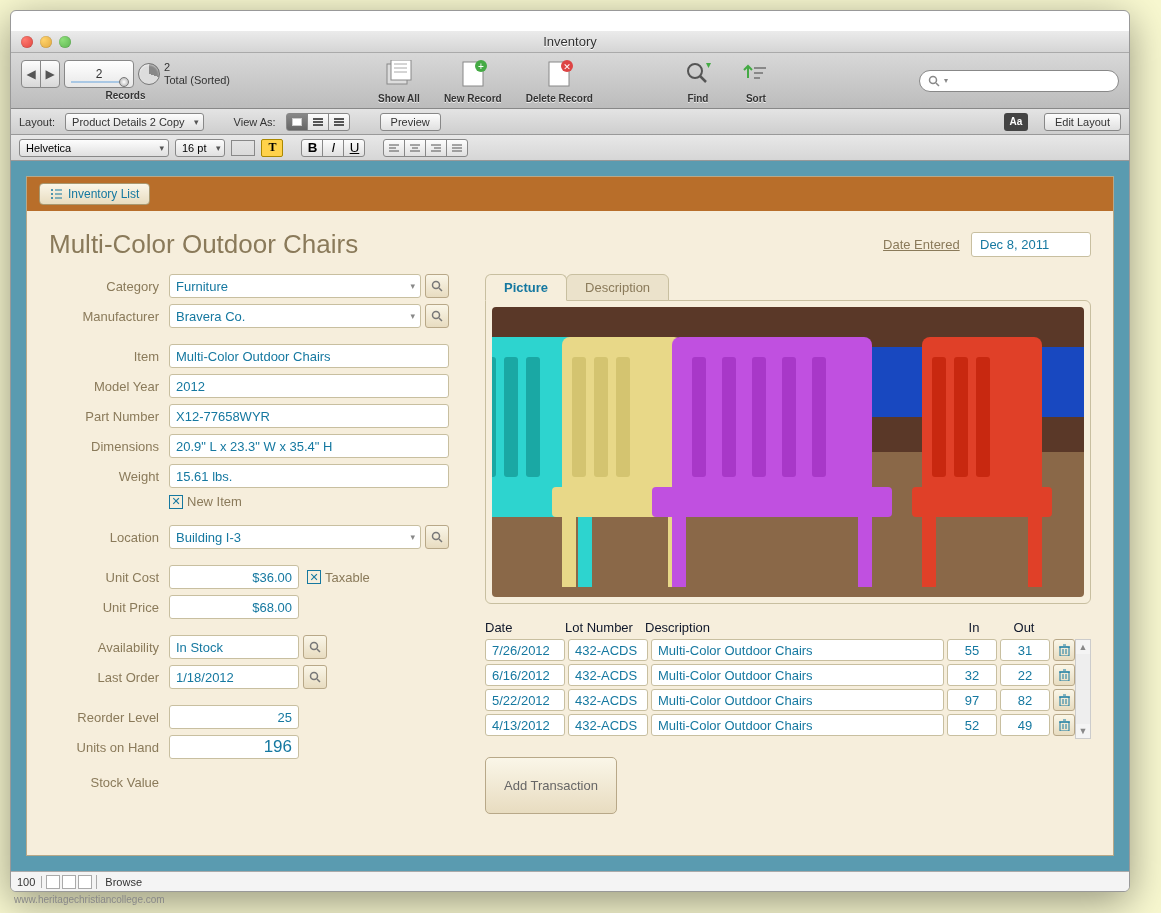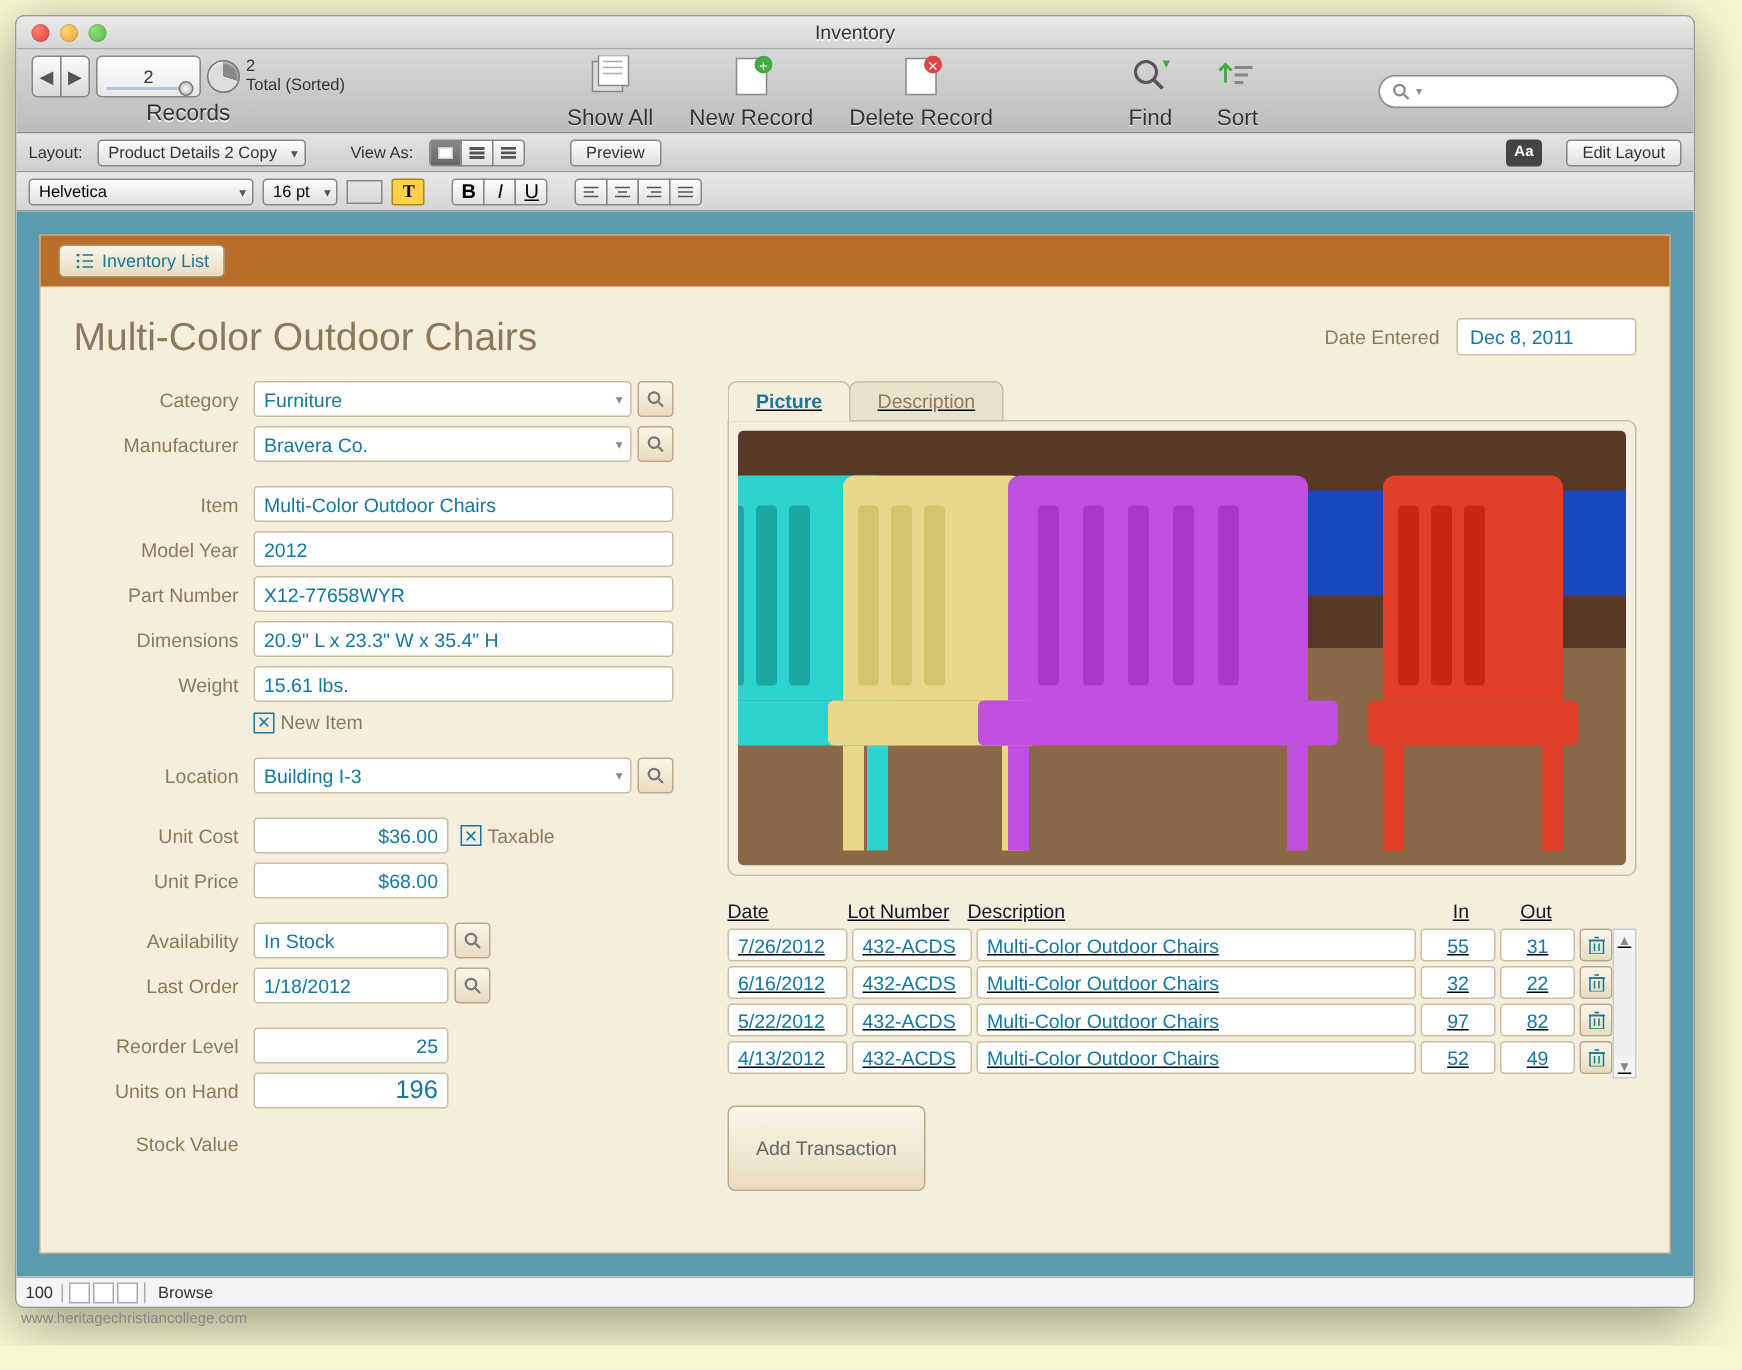--- a/index.html
+++ b/index.html
@@ -1,28 +1,28 @@
 <!DOCTYPE html>
 <html><head>
 <meta charset="utf-8">
 <style>
 * { box-sizing: border-box; margin: 0; padding: 0; }
 body { font-family: "Lucida Grande", Helvetica, Arial, sans-serif; font-size: 12px; background: #f8f8d0; padding: 10px; }
 .window { width: 1120px; background: #fff; border-radius: 6px; box-shadow: 0 10px 40px rgba(0,0,0,0.4); overflow: hidden; border: 1px solid #999; }
-.titlebar { height: 22px; background: linear-gradient(#ebebeb,#d5d5d5); display: flex; align-items: center; position: relative; border-bottom: 1px solid #aaa; }
+.titlebar { height: 22px; background: linear-gradient(#ebebeb,#d5d5d5); display: flex; align-items: center; position: relative; border-bottom: 1px solid #aaa; margin-top: 20px; }
 .traffic { display: flex; gap: 7px; padding-left: 10px; }
 .traffic span { width: 12px; height: 12px; border-radius: 50%; display: block; box-shadow: inset 0 0 1px rgba(0,0,0,0.4); }
 .tc-close { background: radial-gradient(circle at 30% 30%, #ff7a70, #e0443e); }
 .tc-min { background: radial-gradient(circle at 30% 30%, #ffd36b, #e1a73e); }
 .tc-max { background: radial-gradient(circle at 30% 30%, #8ee07a, #5bb450); }
 .title { position: absolute; left: 0; right: 0; text-align: center; font-size: 13px; color: #333; text-shadow: 0 1px 0 #fff; pointer-events: none; }
 .toolbar { height: 56px; background: linear-gradient(#d8d8d8,#bcbcbc); border-bottom: 1px solid #888; display: flex; align-items: center; padding: 0 10px; gap: 24px; }
 .tb-group { display: flex; flex-direction: column; align-items: center; gap: 2px; }
 .tb-btns { display: flex; align-items: center; gap: 4px; }
-.tb-label { font-size: 15px; color: #333; text-shadow: 0 1px 0 #eee; }
+.tb-label { font-size: 10px; color: #333; text-shadow: 0 1px 0 #eee; font-weight: bold; }
 .nav-btn { width: 20px; height: 28px; background: linear-gradient(#fdfdfd,#d8d8d8); border: 1px solid #888; display: flex; align-items: center; justify-content: center; font-size: 12px; color: #555; }
 .nav-btn:first-child { border-radius: 4px 0 0 4px; }
 .nav-btn:last-child { border-radius: 0 4px 4px 0; margin-left: -1px; }
 .slider { width: 70px; height: 28px; background: linear-gradient(#fff,#e8e8e8); border: 1px solid #888; border-radius: 4px; display: flex; align-items: center; justify-content: center; position: relative; }
 .slider-val { font-size: 12px; color: #333; }
 .slider-track { position: absolute; bottom: 4px; left: 6px; right: 6px; height: 2px; background: #aac8e4; }
 .slider-thumb { position: absolute; bottom: 0; right: 4px; width: 10px; height: 10px; background: radial-gradient(#fff,#aaa); border: 1px solid #777; border-radius: 50%; }
 .pie { width: 22px; height: 22px; border-radius: 50%; background: conic-gradient(#888 0 30%, #ddd 30% 100%); border: 1px solid #777; box-shadow: inset 0 1px 2px rgba(255,255,255,0.6); }
 .tb-text { font-size: 11px; color: #333; line-height: 1.2; }
 .tb-icon-btn { width: 34px; height: 34px; display: flex; align-items: center; justify-content: center; }
@@ -42,25 +42,25 @@
 .formatbar { height: 26px; background: linear-gradient(#e8e8e8,#d6d6d6); border-bottom: 1px solid #999; display: flex; align-items: center; padding: 0 8px; gap: 6px; }
 .color-swatch { width: 24px; height: 16px; border: 1px solid #888; }
 .highlight-t { width: 22px; height: 18px; background: #ffd24a; border: 1px solid #aa8800; display: inline-flex; align-items: center; justify-content: center; font-family: serif; font-weight: bold; border-radius: 2px; }
 .canvas { background: #5a9bb0; padding: 15px; }
 .page { background: #f6eedc; border: 1px solid #b8a888; min-height: 680px; }
 .topbar { background: #b86e2a; height: 34px; display: flex; align-items: center; padding: 0 12px; }
 .inv-btn { background: linear-gradient(#faf6e8,#e8dcc0); border: 1px solid #a89870; border-radius: 4px; padding: 3px 10px; font-size: 12px; color: #1578a0; display: inline-flex; align-items: center; gap: 6px; }
 .content { padding: 18px 22px; }
 .titlerow { display: flex; align-items: center; justify-content: space-between; margin-bottom: 14px; }
 .prod-title { font-size: 26px; color: #8a7a5a; font-weight: normal; }
-.date-label { color: #8a7a5a; font-size: 13px; margin-right: 8px; }
+.date-label { color: #8a7a5a; font-size: 13px; margin-right: 8px; text-decoration: underline; }
 .date-field { background: #fff; border: 1px solid #c8bfa0; border-radius: 3px; padding: 4px 24px 4px 8px; font-size: 13px; color: #1578a0; width: 120px; position: relative; display: inline-block; }
 .body-cols { display: flex; gap: 36px; }
 .left { width: 400px; }
-.right { flex: 1; text-decoration: underline; }
+.right { flex: 1; }
 .frow { display: flex; align-items: center; margin-bottom: 6px; }
 .frow.gap { margin-bottom: 16px; }
 .flabel { width: 120px; text-align: right; color: #8a7a5a; font-size: 13px; padding-right: 10px; }
 .field { flex: 1; background: #fff; border: 1px solid #c8bfa0; border-radius: 3px; padding: 4px 6px; font-size: 13px; color: #1578a0; height: 24px; display: flex; align-items: center; }
 .field.dd { position: relative; padding-right: 18px; }
 .field.dd::after { content: "▾"; position: absolute; right: 5px; font-size: 9px; color: #888; }
 .field.right-align { justify-content: flex-end; }
 .field.big { height: 34px; font-size: 18px; font-weight: bold; }
 .field.short { flex: 0 0 130px; }
 .sq-btn { width: 24px; height: 24px; background: linear-gradient(#faf6e8,#e8dcc0); border: 1px solid #b8a888; border-radius: 3px; margin-left: 4px; display: flex; align-items: center; justify-content: center; color: #777; }

